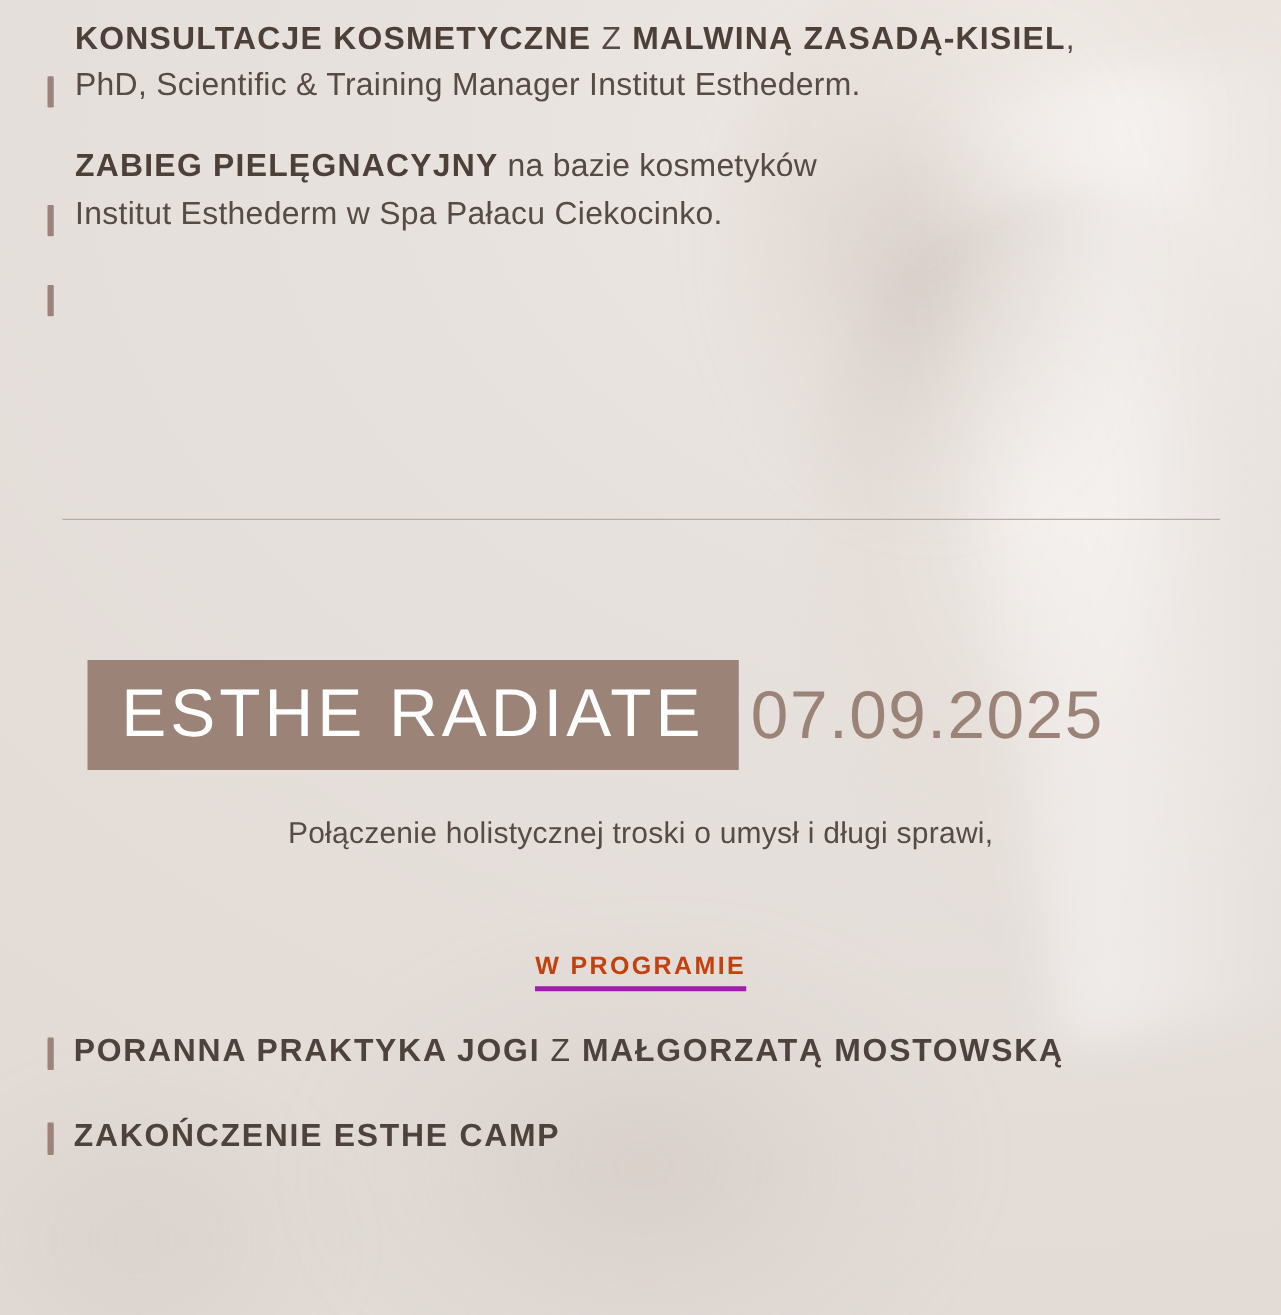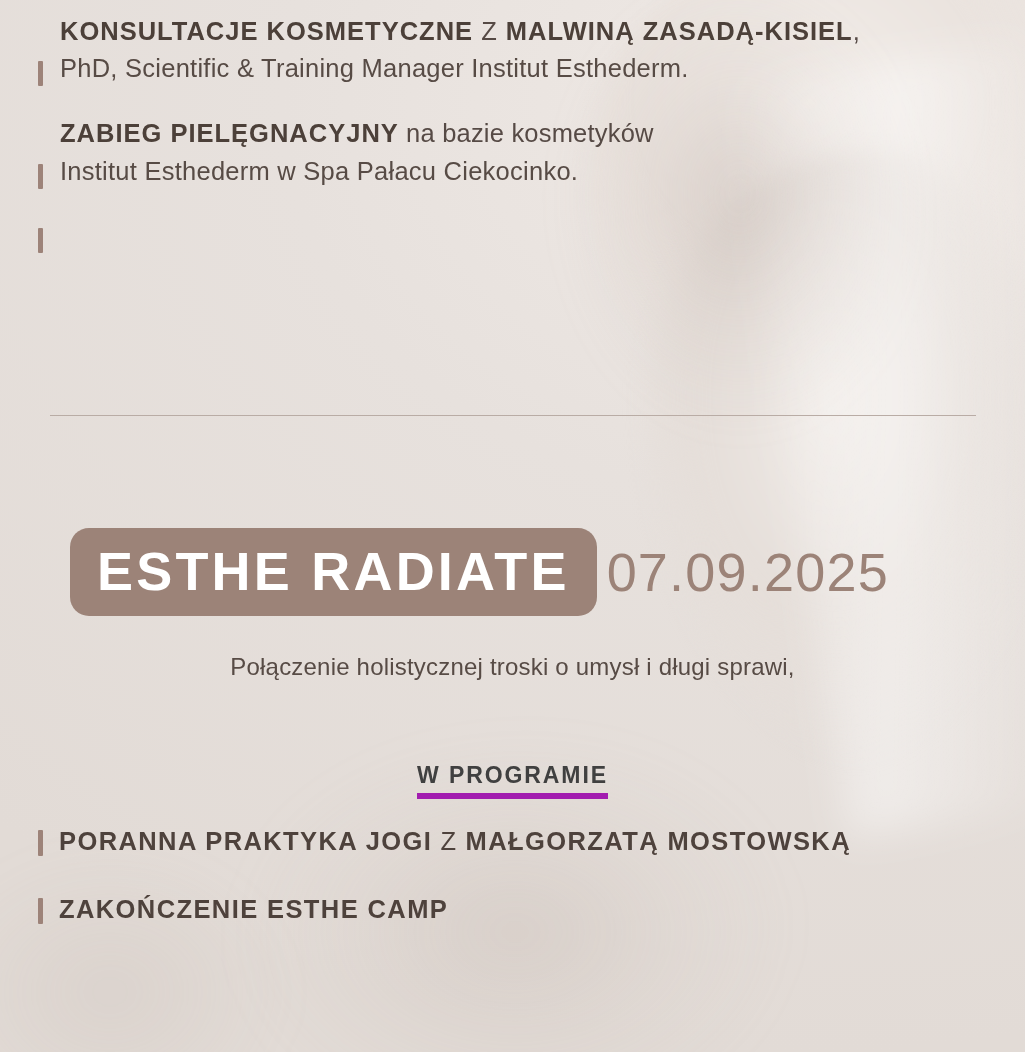--- a/index.html
+++ b/index.html
@@ -160,26 +160,25 @@
     position: absolute;
     left: 70px;
     top: 528px;
     display: flex;
     align-items: center;
   }
   .title-badge {
     background: #9c8378;
     color: #ffffff;
     font-size: 54px;
-    font-weight: 700;
+    font-weight: 400;
     letter-spacing: 3.2px;
     padding: 16px 27px 18px 27px;
     line-height: 1;
     white-space: nowrap;
-    border-radius: 19px;
   }
   .title-date {
     color: #9c8378;
     font-size: 54px;
     font-weight: 400;
     letter-spacing: 1.2px;
     margin-left: 10px;
     line-height: 1;
     white-space: nowrap;
   }
@@ -198,26 +197,26 @@
 
   .program-heading {
     position: absolute;
     left: 0;
     top: 762px;
     width: 1025px;
     text-align: center;
   }
   .program-heading span {
     display: inline-block;
-    font-size: 23px;
+    font-size: 20px;
     font-weight: 700;
     letter-spacing: 1.9px;
-    color: #404040;
+    color: #c2410c;
     padding-bottom: 4px;
-    border-bottom: 6px solid #a21caf;
+    border-bottom: 4px solid #a21caf;
   }
 
   .program-list {
     position: absolute;
     left: 38px;
     top: 827px;
     width: 950px;
   }
   .program-item {
     display: flex;

